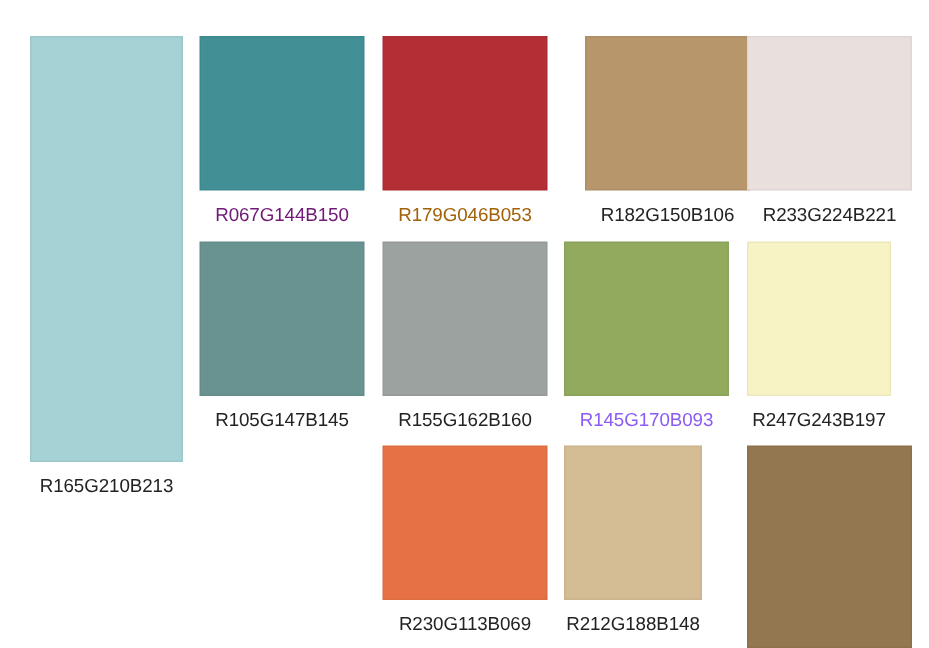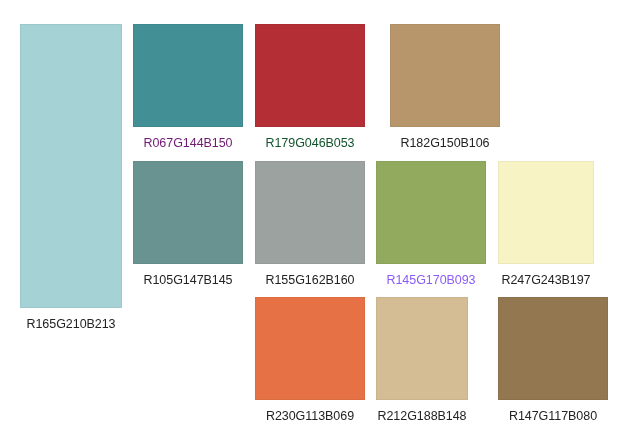--- a/index.html
+++ b/index.html
@@ -63,25 +63,29 @@
     <div class="swatch-tile" id="feature-tile" style="background: rgb(165, 210, 213);"></div>
     <div class="swatch-label">R165G210B213</div>
   </div>
 
 <div class="swatch-cell" style="left: 133px; top: 24px; width: 110px; height: 135px;">
       <div class="swatch-tile" style="background: rgb(67, 143, 150);"></div>
       <div class="swatch-label" style="color: #701a75;">R067G144B150</div>
     </div>
     <div class="swatch-cell" style="left: 255px; top: 24px; width: 110px; height: 135px;">
       <div class="swatch-tile" style="background: rgb(179, 46, 53);"></div>
-      <div class="swatch-label" style="color: #14532d;">R179G046B053</div>
+      <div class="swatch-label" style="color: #a16207;">R179G046B053</div>
     </div>
     <div class="swatch-cell" style="left: 376px; top: 24px; width: 110px; height: 135px; padding-left: 14px;">
       <div class="swatch-tile" style="background: rgb(182, 150, 106);"></div>
       <div class="swatch-label" style="color: rgb(35, 35, 35);">R182G150B106</div>
+    </div>
+    <div class="swatch-cell" style="left: 498px; top: 24px; width: 110px; height: 135px;">
+      <div class="swatch-tile" style="background: rgb(233, 224, 221);"></div>
+      <div class="swatch-label" style="color: rgb(35, 35, 35);">R233G224B221</div>
     </div>
     <div class="swatch-cell" style="left: 133px; top: 161px; width: 110px; height: 135px;">
       <div class="swatch-tile" style="background: rgb(105, 147, 145);"></div>
       <div class="swatch-label" style="color: rgb(35, 35, 35);">R105G147B145</div>
     </div>
     <div class="swatch-cell" style="left: 255px; top: 161px; width: 110px; height: 135px;">
       <div class="swatch-tile" style="background: rgb(155, 162, 160);"></div>
       <div class="swatch-label" style="color: rgb(35, 35, 35);">R155G162B160</div>
     </div>
     <div class="swatch-cell" style="left: 376px; top: 161px; width: 110px; height: 135px;">
@@ -95,15 +99,14 @@
     <div class="swatch-cell" style="left: 255px; top: 297px; width: 110px; height: 135px;">
       <div class="swatch-tile" style="background: rgb(230, 113, 69);"></div>
       <div class="swatch-label" style="color: rgb(35, 35, 35);">R230G113B069</div>
     </div>
     <div class="swatch-cell" style="left: 376px; top: 297px; width: 92px; height: 135px;">
       <div class="swatch-tile" style="background: rgb(212, 188, 148);"></div>
       <div class="swatch-label" style="color: rgb(35, 35, 35);">R212G188B148</div>
     </div>
     <div class="swatch-cell" style="left: 498px; top: 297px; width: 110px; height: 135px;">
       <div class="swatch-tile" style="background: rgb(147, 119, 80);"></div>
-      <div class="swatch-label" style="color: rgb(35, 35, 35);">R147G117B080</div>
     </div>
   </div>
 
 </body></html>

